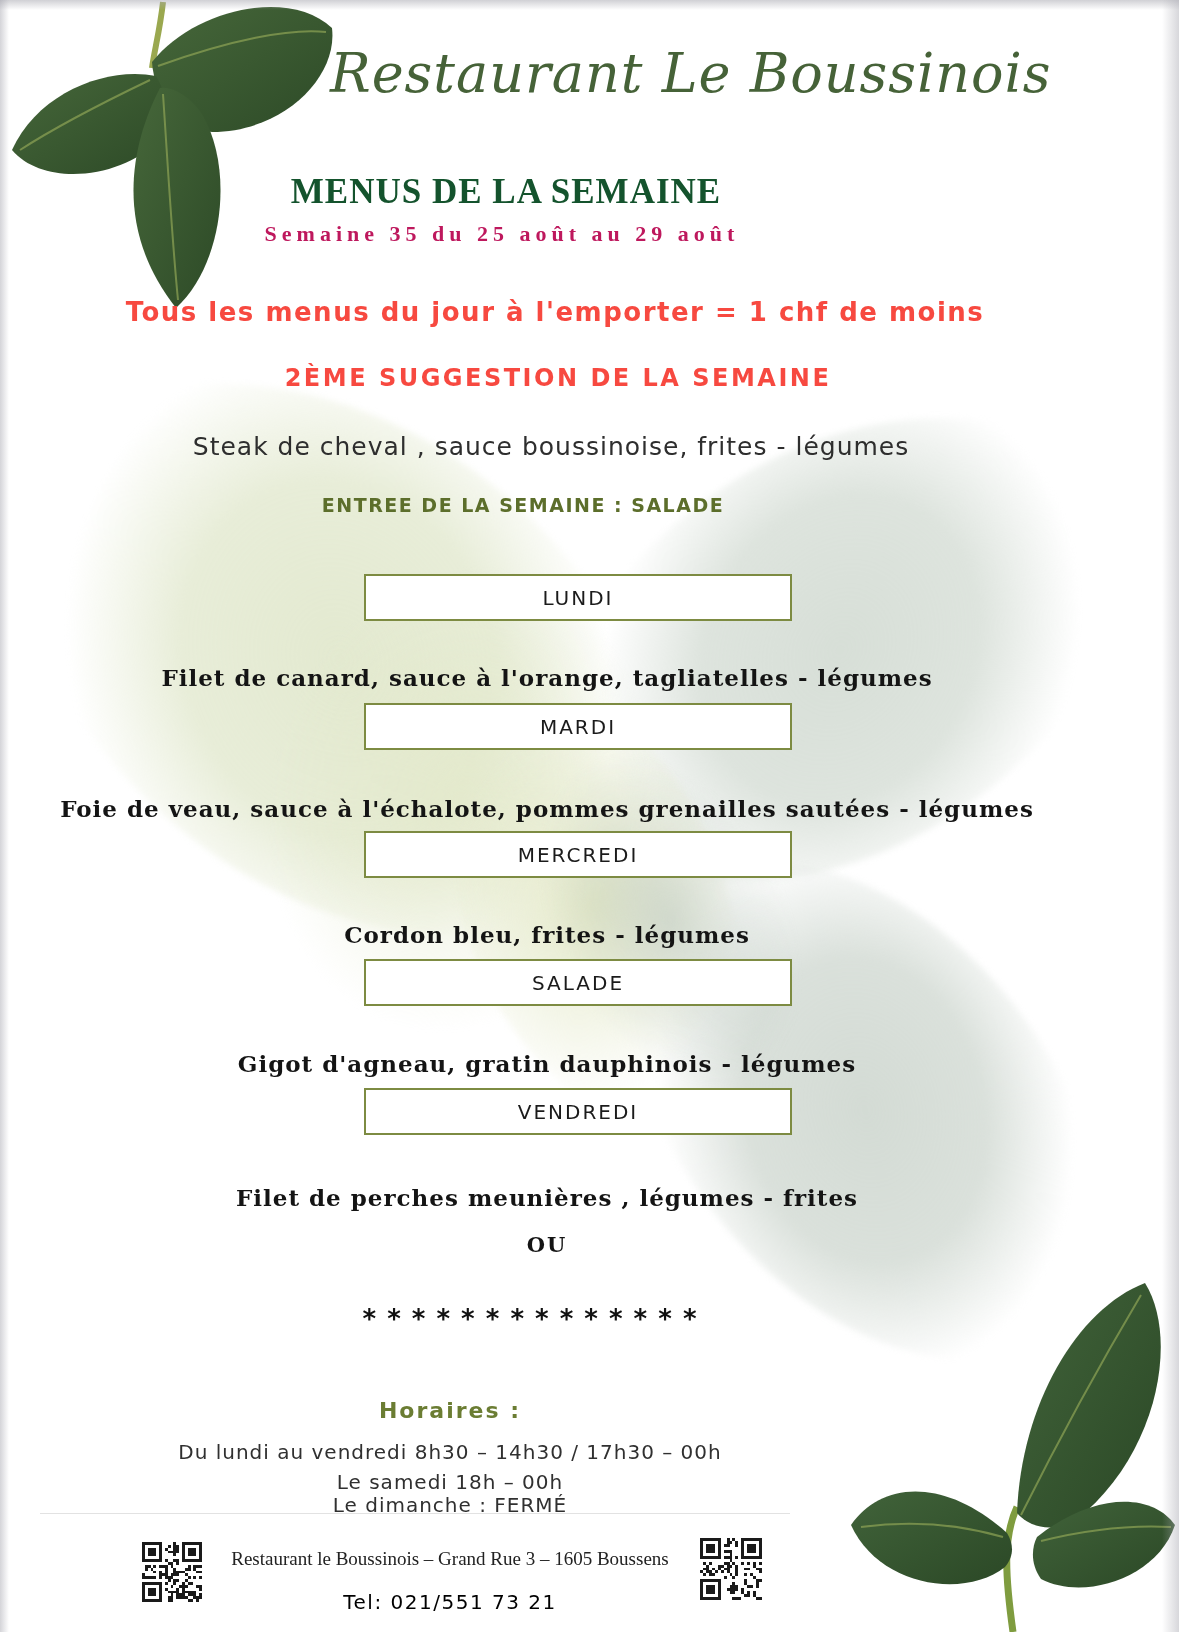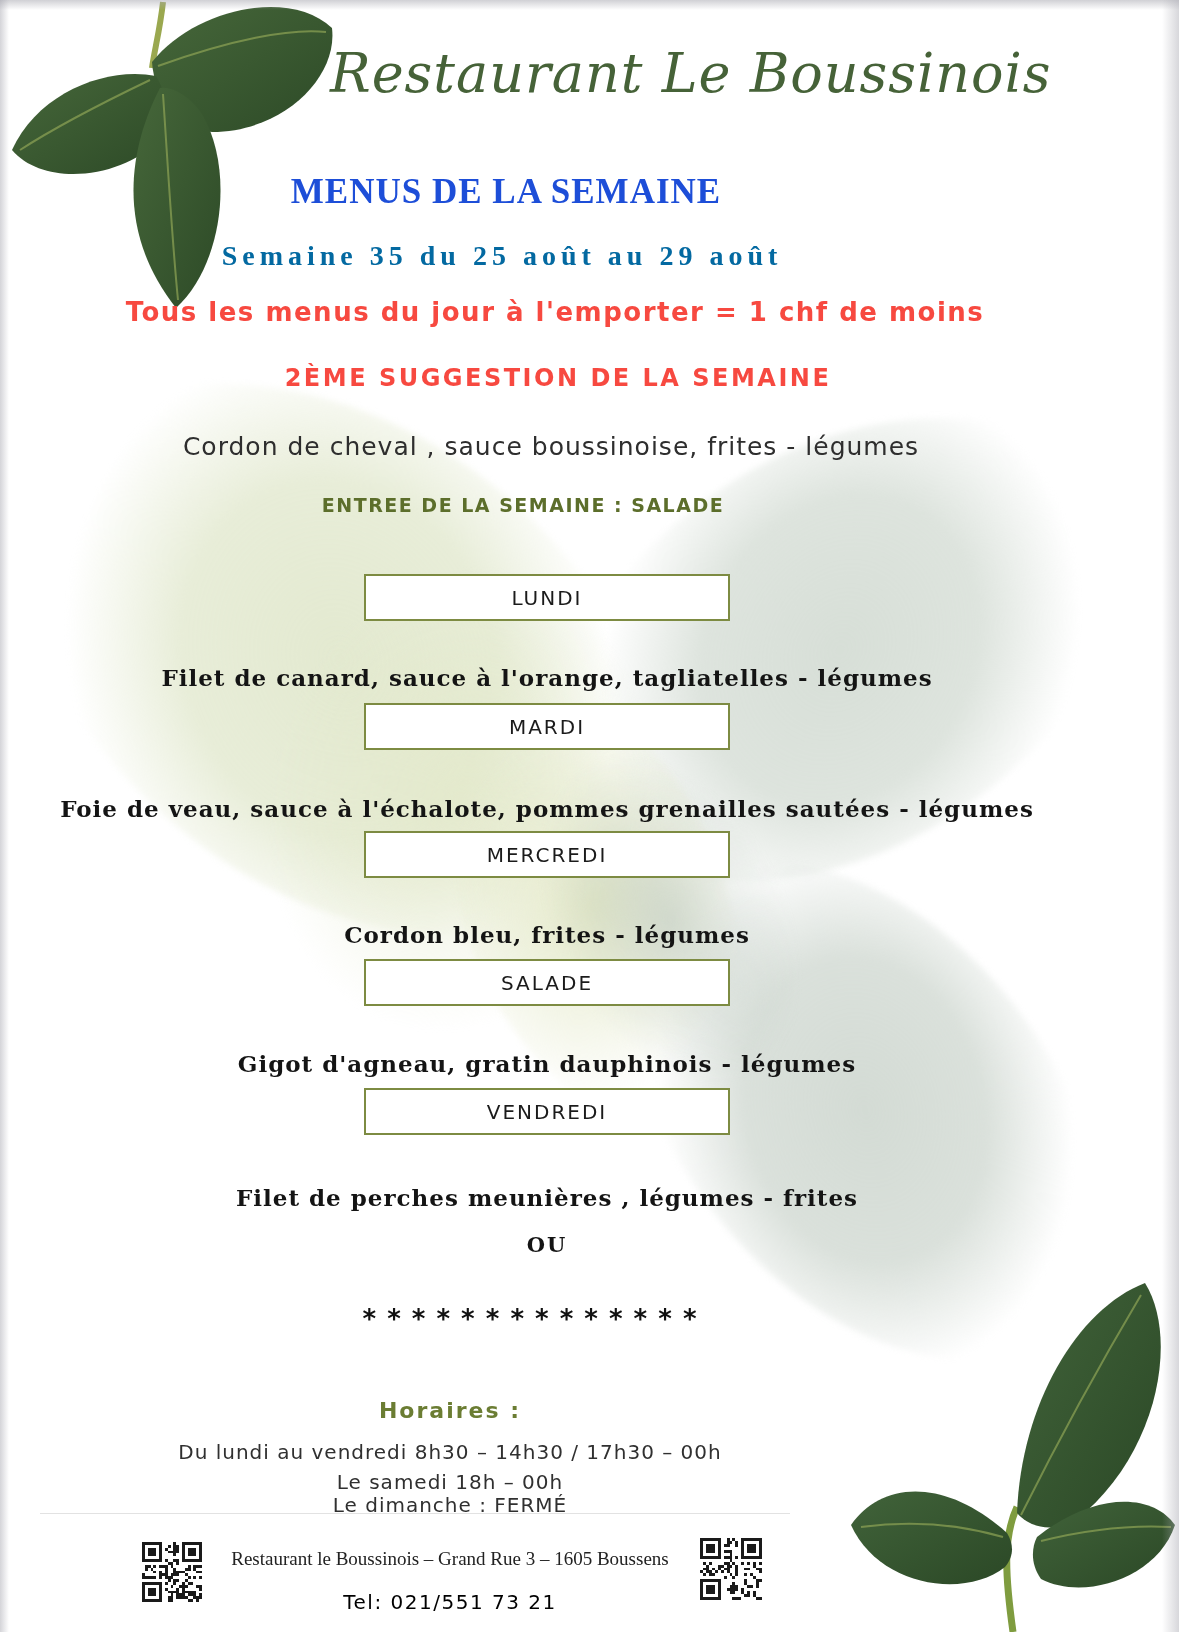--- a/index.html
+++ b/index.html
@@ -26,34 +26,34 @@
   .wc5{left:430px;top:690px;width:330px;height:430px;transform:rotate(8deg);border-radius:0 100% 20% 100%;
        background:radial-gradient(closest-side,rgba(226,231,196,.95),rgba(226,231,196,0) 92%);}
   .wc6{left:540px;top:720px;width:260px;height:400px;transform:rotate(-28deg);border-radius:50%;
        background:radial-gradient(closest-side,rgba(187,199,189,.6),rgba(187,199,189,0) 88%);}
   .leaf-svg{position:absolute;z-index:1;}
   
   .abs{position:absolute;z-index:2;text-align:center;white-space:nowrap;}
   .title{left:330px;top:42px;width:700px;font-family:"DejaVu Serif",serif;font-style:italic;
          font-size:54px;color:#466238;letter-spacing:1px;}
   .heading{left:6px;top:172px;width:1000px;font-family:"Liberation Serif",serif;font-weight:bold;
-         font-size:35px;color:#1d4ed8;letter-spacing:1px;}
-  .week{left:2px;top:240px;width:1000px;font-family:"Liberation Serif",serif;font-weight:bold;
-         font-size:28px;color:#0369a1;letter-spacing:5px;}
+         font-size:35px;color:#14532d;letter-spacing:1px;}
+  .week{left:2px;top:221px;width:1000px;font-family:"Liberation Serif",serif;font-weight:bold;
+         font-size:22px;color:#be185d;letter-spacing:5px;}
   .badge{left:818px;top:134px;width:188px;height:158px;}
   .badge svg{position:absolute;left:0;top:0;width:100%;height:100%;}
   .badge-text{position:absolute;left:0;top:38px;width:100%;text-align:center;z-index:3;
          color:#f74940;font-size:26px;letter-spacing:3px;line-height:36px;}
   .red1{left:5px;top:297px;width:1100px;font-size:26px;font-weight:bold;color:#f74940;letter-spacing:1.5px;}
   .red2{left:8px;top:364px;width:1100px;font-size:24px;font-weight:bold;color:#f74940;letter-spacing:2.5px;}
   .steak{left:1px;top:432px;width:1100px;font-size:25px;color:#2e2e2e;letter-spacing:1px;}
   .entree{left:0;top:494px;width:1046px;font-size:19px;font-weight:bold;color:#5c6e2b;letter-spacing:1.5px;}
   .menu-item{left:0;width:1094px;font-family:"DejaVu Serif",serif;font-weight:bold;
          font-size:23px;color:#141414;letter-spacing:1px;margin-top:14px;}
-  .day-box{left:364px;width:366px;height:47px;line-height:45px;border:2px solid #7d8b42;background:#ffffff;
+  .day-box{left:364px;width:428px;height:47px;line-height:45px;border:2px solid #7d8b42;background:#ffffff;
          box-sizing:border-box;font-size:20px;color:#1b1b1b;letter-spacing:2px;}
   .ou{font-size:21px;letter-spacing:2px;}
   .stars{left:0;top:1304px;width:1060px;font-size:26px;font-weight:bold;color:#111;letter-spacing:1px;}
   .horaires{left:0;top:1398px;width:900px;font-size:22px;font-weight:bold;color:#6b7d33;letter-spacing:2px;}
   .hline{left:0;width:900px;font-size:20px;color:#303030;letter-spacing:1px;}
   .divider{position:absolute;left:40px;top:1513px;width:750px;height:1px;background:#e2e2e2;z-index:2;}
   .qr{position:absolute;z-index:2;}
   .qr svg rect{fill:#1a1a1a;}
   .address{left:0;top:1548px;width:900px;font-family:"Liberation Serif",serif;font-size:19px;color:#222;}
   .tel{left:0;top:1590px;width:900px;font-size:20px;color:#000000;letter-spacing:1.5px;}
@@ -102,21 +102,21 @@
     <path d="M196,266 C244,254 290,250 326,252" stroke="#8fa456" stroke-width="2" fill="none" opacity=".7"></path>
   </svg>
 
   <div class="abs title">Restaurant Le Boussinois</div>
   <div class="abs heading">MENUS DE LA SEMAINE</div>
   <div class="abs week">Semaine 35 du 25 août au 29 août</div>
 
 
   <div class="abs red1">Tous les menus du jour à l'emporter = 1 chf de moins</div>
   <div class="abs red2">2ÈME SUGGESTION DE LA SEMAINE</div>
-  <div class="abs steak">Cordon de cheval , sauce boussinoise,  frites - légumes</div>
+  <div class="abs steak">Steak de cheval , sauce boussinoise,  frites - légumes</div>
   <div class="abs entree">ENTREE DE LA SEMAINE : SALADE</div>
 
   <div class="abs day-box" style="top:574px">LUNDI</div>
   <div class="abs menu-item" style="top:650px">Filet de canard, sauce à l'orange, tagliatelles - légumes</div>
 
   <div class="abs day-box" style="top:703px">MARDI</div>
   <div class="abs menu-item" style="top:781px">Foie de veau, sauce à l'échalote, pommes grenailles sautées - légumes</div>
 
   <div class="abs day-box" style="top:831px">MERCREDI</div>
   <div class="abs menu-item" style="top:907px">Cordon bleu, frites - légumes</div>

